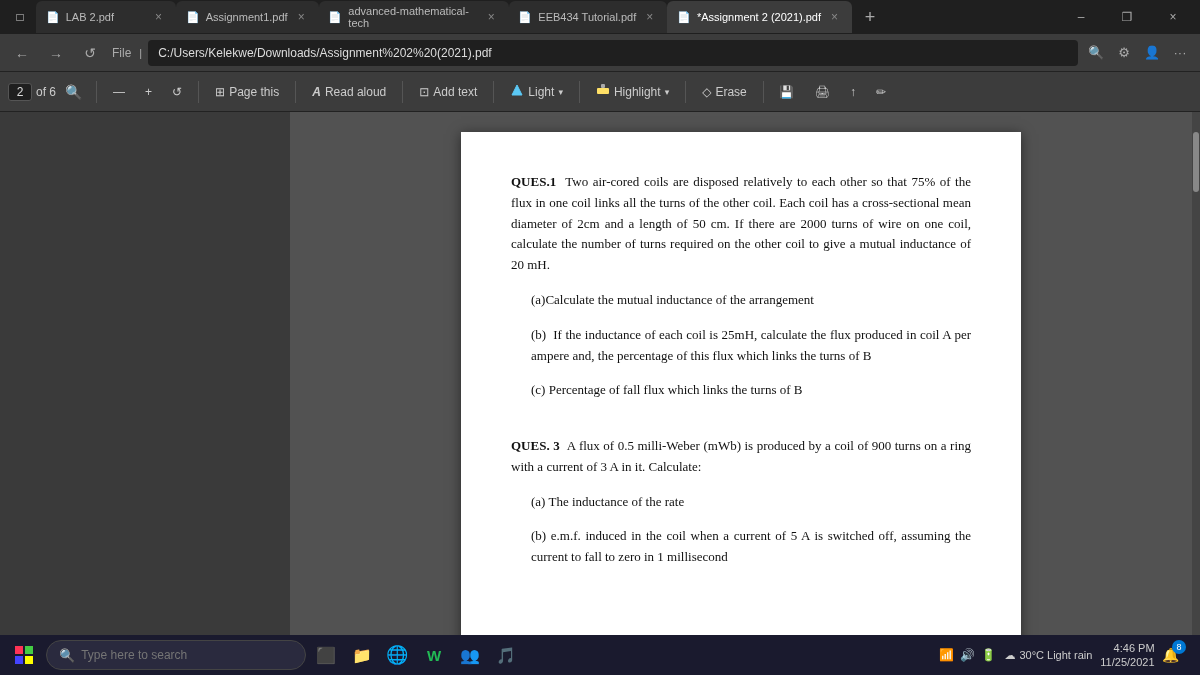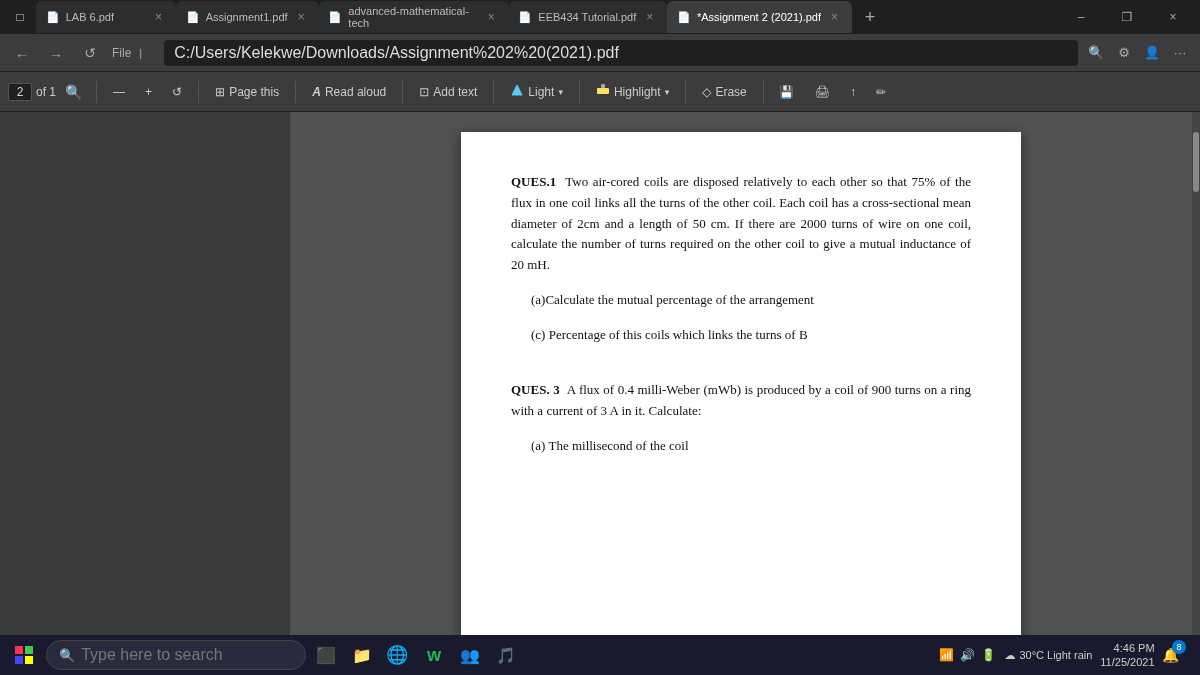--- a/index.html
+++ b/index.html
@@ -65,21 +65,21 @@
       gap: 6px;
       border-bottom: 1px solid #222;
     }
     .nav-btn {
       width: 28px; height: 28px; display: flex; align-items: center; justify-content: center;
       color: #aaa; cursor: pointer; border-radius: 4px; font-size: 14px;
     }
     .address-input {
       flex: 1; background: #1f1f1f; color: #ddd;
       border: none; outline: none; border-radius: 4px;
-      padding: 8px 10px; font-size: 16px; height: 26px; margin-left: 16px;
+      padding: 8px 10px; font-size: 12px; height: 26px;
     }
     .address-right {
       display: flex; gap: 4px;
     }
     .addr-icon {
       width: 24px; height: 24px; display: flex; align-items: center; justify-content: center;
       color: #aaa; cursor: pointer; font-size: 13px;
     }
 
     
@@ -158,21 +158,21 @@
       color: #fff; cursor: pointer; border-radius: 4px;
     }
     .taskbar-search {
       display: flex; align-items: center;
       background: #2a2a3e; border: 1px solid #444;
       border-radius: 16px; height: 30px;
       padding: 0 12px; gap: 6px; width: 260px;
     }
     .taskbar-search input {
       background: none; border: none; outline: none;
-      color: #86efac; font-size: 16px; width: 200px;
+      color: #86efac; font-size: 12px; width: 200px;
     }
     .tb-app-icon {
       width: 32px; height: 32px; display: flex; align-items: center; justify-content: center;
       cursor: pointer; border-radius: 4px; color: #ddd; font-size: 16px;
     }
     .taskbar-right {
       margin-left: auto; display: flex; align-items: center; gap: 8px;
     }
     .sys-tray {
       display: flex; align-items: center; gap: 6px;
@@ -195,21 +195,21 @@
     }
   </style>
 </head>
 <body>
 
 <div class="title-bar">
   <div class="window-icon">□</div>
 
   <div class="tab">
     <span style="color:#e44;font-size:11px">📄</span>
-    <span>LAB 6.pdf</span>
+    <span>LAB 2.pdf</span>
     <span class="tab-close">×</span>
   </div>
   <div class="tab">
     <span style="color:#e44;font-size:11px">📄</span>
     <span>Assignment1.pdf</span>
     <span class="tab-close">×</span>
   </div>
   <div class="tab">
     <span style="color:#e44;font-size:11px">📄</span>
     <span>advanced-mathematical-tech</span>
@@ -245,21 +245,21 @@
     <div class="addr-icon">🔍</div>
     <div class="addr-icon">⚙</div>
     <div class="addr-icon">👤</div>
     <div class="addr-icon">···</div>
   </div>
 </div>
 
 <div class="toolbar">
   <div class="page-num">
     <input class="page-input" value="2" style="">
-    <span>of 1</span>
+    <span>of 6</span>
   </div>
   <div class="nav-btn" style="font-size:14px;">🔍</div>
 
   <div class="tb-sep"></div>
 
   <div class="tb-btn">—</div>
   <div class="tb-btn">+</div>
   <div class="tb-btn">↺</div>
 
   <div class="tb-sep"></div>
@@ -325,29 +325,34 @@
 
 <div class="main-area" style="height: 523px;">
   <div style="width:290px; background:#3a3a3a;"></div>
   <div class="pdf-container">
     <div class="pdf-page">
       <p>
         <span class="q-title">QUES.1</span>
         &nbsp;<span>Two air-cored coils are disposed relatively to each other so that 75% of the flux in one coil links all the turns of the other coil. Each coil has a cross-sectional mean diameter of 2cm and a length of 50 cm. If there are 2000 turns of wire on one coil, calculate the number of turns required on the other coil to give a mutual inductance of 20 mH.</span>
       </p>
 
-      <p class="sub-item">(a)Calculate the mutual percentage of the arrangement</p>
-      <p class="sub-item">(c) Percentage of this coils which links the turns of B</p>
+      <p class="sub-item">(a)Calculate the mutual inductance of the arrangement</p>
+      <p class="sub-item-b">
+        <span>(b)</span>
+        &nbsp;<span>If the inductance of each coil is 25mH, calculate the flux produced in coil A per ampere and,  the percentage of this flux which links the turns of B</span>
+      </p>
+      <p class="sub-item">(c) Percentage of fall flux which links the turns of B</p>
 
       <br>
       <p>
         <span class="q-title">QUES. 3</span>
-        &nbsp;<span>A flux of 0.4 milli-Weber (mWb) is produced by a coil of 900 turns on a ring with a current of 3 A in it. Calculate:</span>
+        &nbsp;<span>A flux of 0.5 milli-Weber (mWb) is produced by a coil of 900 turns on a ring with a current of 3 A in it. Calculate:</span>
       </p>
-      <p class="sub-item">(a)  The millisecond of the coil</p>
+      <p class="sub-item">(a)  The inductance of the rate</p>
+      <p class="sub-item">(b)  e.m.f. induced in the coil when a current of 5 A is switched off, assuming the current to fall to zero in 1 millisecond</p>
     </div>
   </div>
   <div class="scrollbar-right">
     <div class="scrollbar-thumb"></div>
   </div>
 </div>
 
 <div class="taskbar">
   <div class="start-btn">
     <svg width="18" height="18" viewBox="0 0 18 18">

